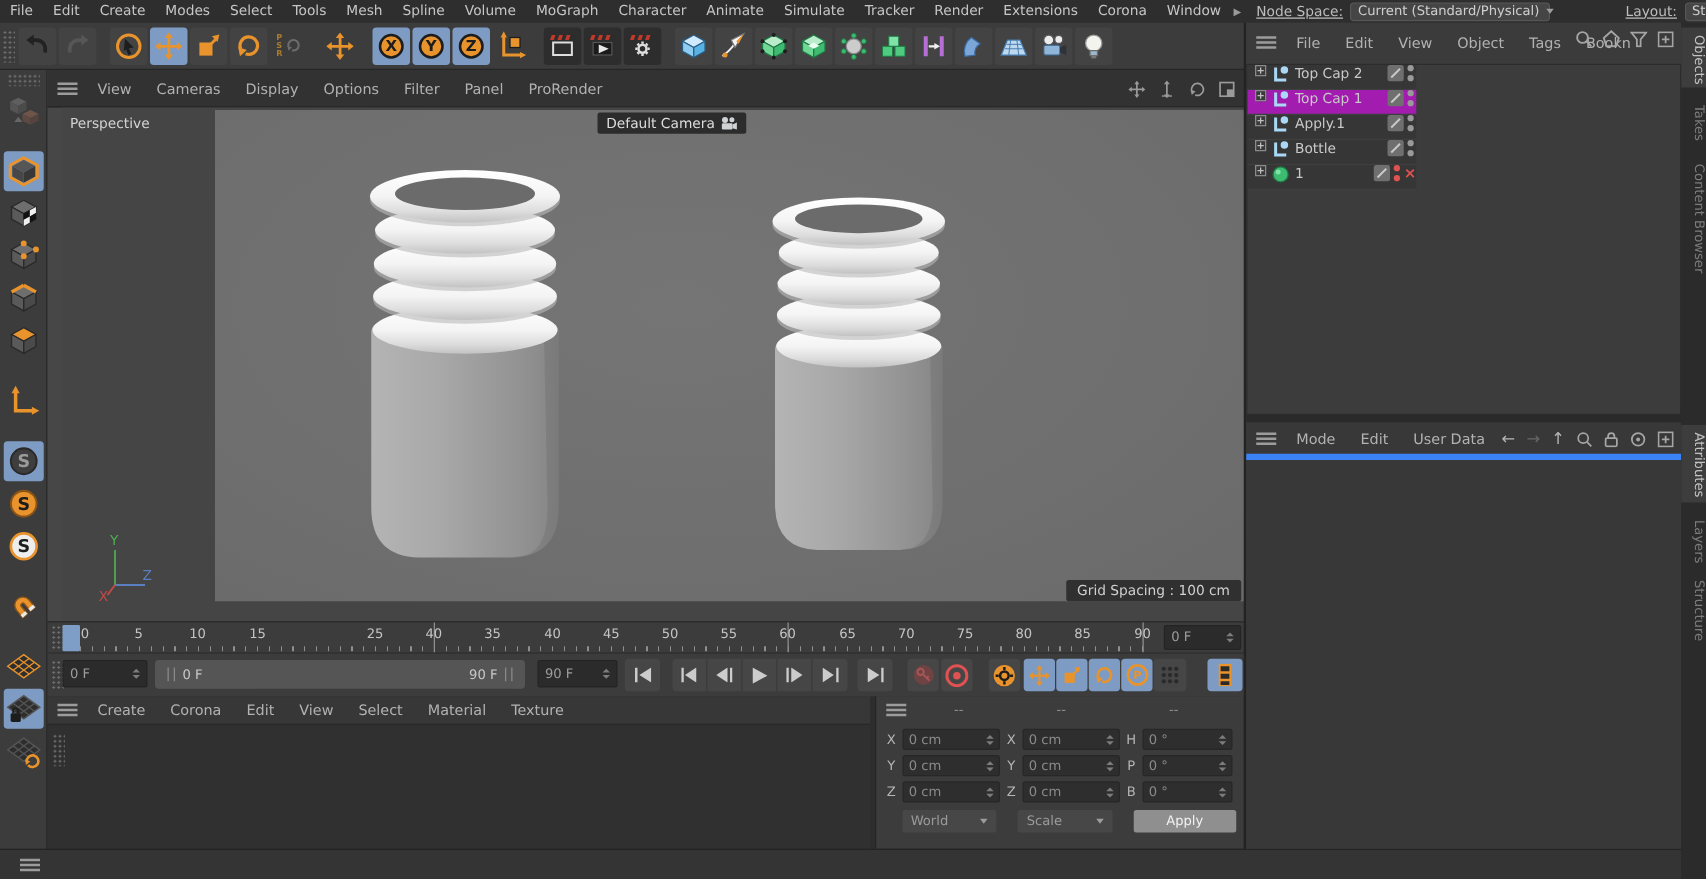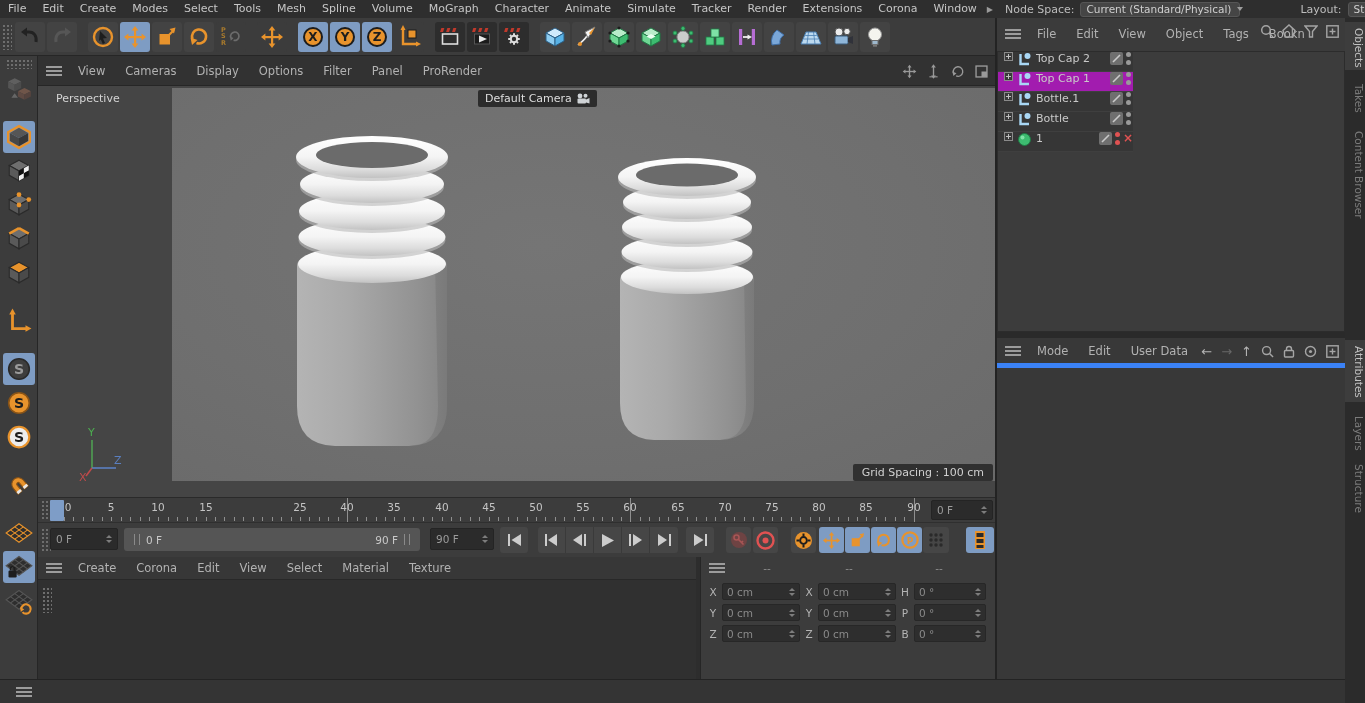--- a/index.html
+++ b/index.html
@@ -3,21 +3,21 @@
 <meta charset="utf-8">
 <style>
   *{margin:0;padding:0;box-sizing:border-box;font-family:"DejaVu Sans","Liberation Sans",sans-serif;}
   html,body{width:1365px;height:703px;overflow:hidden;background:#2d2d2d;}
   .abs{position:absolute;}
   .row{display:flex;align-items:center;}
   svg{display:block;}
   
   #menubar{left:0;top:0;width:1365px;height:18px;background:#2e2e2e;display:flex;align-items:center;z-index:5;}
   .mi{padding:0 8px;color:#c6c6c6;font-size:11px;line-height:18px;white-space:nowrap;cursor:default;}
-  .mlabel{color:#bdbdbd;font-size:11px;padding:0 6px 0 10px;white-space:nowrap;}
+  .mlabel{color:#bdbdbd;font-size:11px;padding:0 6px 0 10px;white-space:nowrap;text-decoration:underline;}
   .dd{background:#454545;border:1px solid #565656;border-radius:3px;height:15px;display:flex;align-items:center;justify-content:space-between;padding:0 5px;color:#cfcfcf;font-size:10.5px;white-space:nowrap;}
   .chev{width:0;height:0;border-left:3.5px solid transparent;border-right:3.5px solid transparent;border-top:4px solid #9d9d9d;margin-left:6px;flex:none;}
   .winarrow{color:#9a9a9a;font-size:8px;padding:0 2px;}
   
   #toolbar{left:0;top:18px;width:1365px;height:38px;background:#3c3c3c;border-bottom:1px solid #262626;display:flex;align-items:center;}
   .grip{width:10px;height:26px;margin:0 2px;background-image:radial-gradient(#6e6e6e 1px,transparent 1.1px);background-size:4px 4px;flex:none;}
   .tb{width:30px;height:30px;border-radius:3px;background:#434343;display:flex;align-items:center;justify-content:center;flex:none;margin:0 1px;}
   .tb.sel{background:#7e9cc3;}
   .tb.dark{background:#2d2d2d;}
   .sep{width:9px;flex:none;}
@@ -911,20 +911,35 @@
       </div>
     <span class="clabel">B</span>
     <div class="cfield" style="width:72px;">
         <span>0 °</span>
         <span class="updn">
           <i class="u"></i>
           <i class="d"></i>
         </span>
       </div>
   </div>
+  <div class="crow" style="margin-top:6px;">
+    <span class="clabel"></span>
+    <div class="cdd" style="width:78px;">
+        <span>World</span>
+        <i class="chev"></i>
+      </div>
+    <span class="clabel"></span>
+    <div class="cdd" style="width:78px;">
+        <span>Scale</span>
+        <i class="chev"></i>
+      </div>
+    <div id="applybtn" style="width:86px;margin-left:14px;">
+        <span>Apply</span>
+      </div>
+  </div>
 </div>
 
 <div id="statusbar" class="abs">
   <span class="burger"></span>
 </div>
 
 <div id="divider-v" class="abs"></div>
 <div id="rightpanel" class="abs">
   <div id="ompanel" class="abs">
     <div id="ommenu">
@@ -995,21 +1010,21 @@
             <b></b>
             <b></b>
           </span>
       </div>
       <div class="omrow">
         <span class="expand"></span>
         <svg width="15" height="15" viewBox="0 0 15 15">
             <path d="M3.5,2 V12 H12" stroke="#a9d7f5" stroke-width="2.4" fill="none"></path>
             <circle cx="10.5" cy="4" r="3" fill="#a9d7f5"></circle>
           </svg>
-        <span class="omname">Bottle.1</span>
+        <span class="omname">Apply.1</span>
         <span class="pencil">
             <svg width="9" height="9" viewBox="0 0 9 9">
               <line x1="1" y1="8" x2="8" y2="1" stroke="#c9c9c9" stroke-width="1.6"></line>
             </svg>
           </span>
         <span class="dots">
             <b></b>
             <b></b>
           </span>
       </div>

